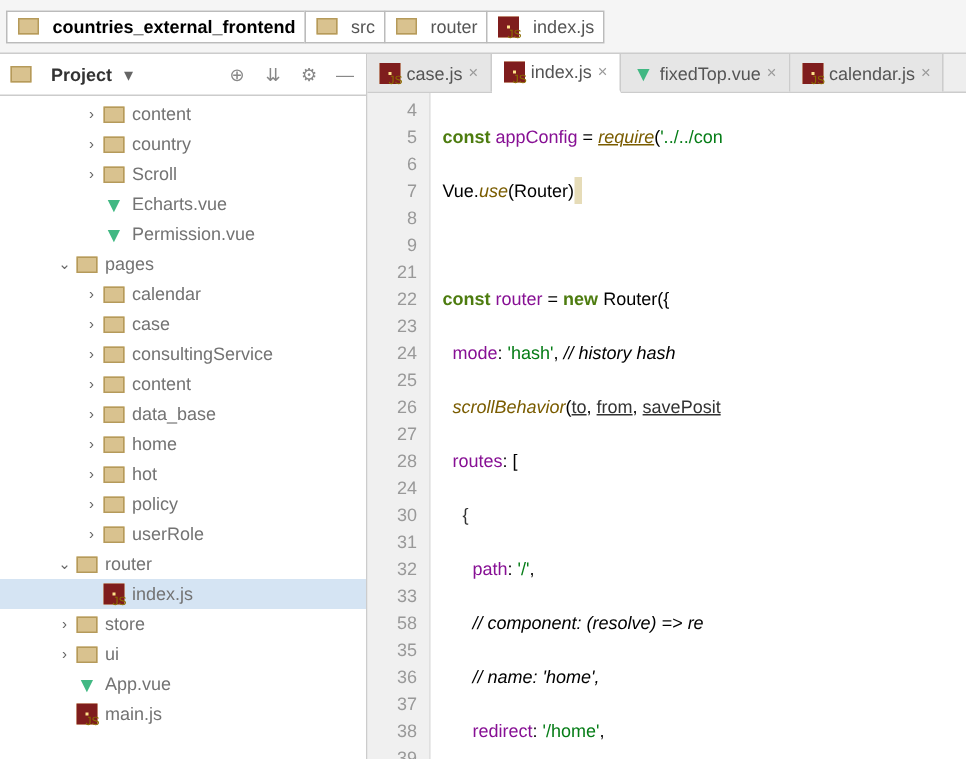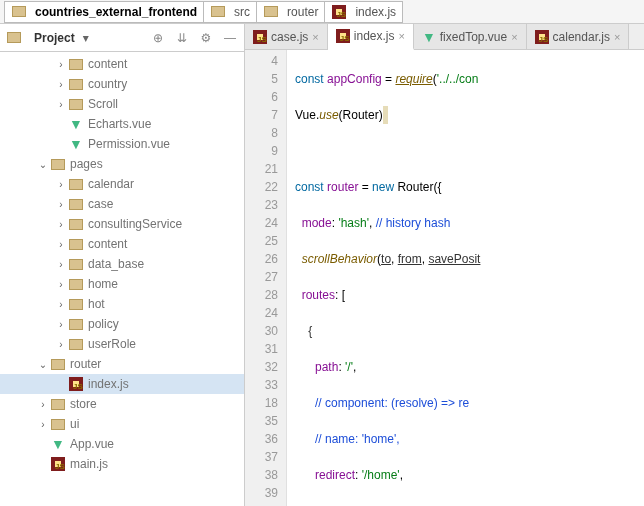--- a/index.html
+++ b/index.html
@@ -1,50 +1,50 @@
 <!DOCTYPE html>
 <html><head>
 <meta charset="utf-8">
 <style>
 *{box-sizing:border-box;margin:0;padding:0;font-family:"Segoe UI",Arial,sans-serif;font-size:12px}
 body{background:#fff;color:#333;overflow:hidden;width:644px;height:506px}
-.breadcrumb{display:flex;align-items:center;height:24px;border-bottom:1px solid #ccc;background:#f5f5f5;padding:0 4px}
+.breadcrumb{display:flex;align-items:center;height:36px;border-bottom:1px solid #ccc;background:#f5f5f5;padding:0 4px}
 .crumb{display:flex;align-items:center;gap:4px;padding:0 6px;height:22px;border:1px solid #bbb;background:#fff;margin-right:-1px;color:#555}
 .crumb:first-child{font-weight:bold;color:#000}
 .main{display:flex;height:calc(506px - 24px)}
 .sidebar{width:245px;border-right:1px solid #ccc;display:flex;flex-direction:column;background:#fff}
 .panel-head{display:flex;align-items:center;height:28px;border-bottom:1px solid #ccc;padding:0 6px;gap:8px}
 .panel-head .title{font-weight:bold;color:#333}
 .panel-head .chev{color:#666}
 .panel-head .spacer{flex:1}
 .head-ico{width:16px;height:16px;display:flex;align-items:center;justify-content:center;color:#888}
 .tree{flex:1;overflow:auto;padding:2px 0}
 .node{display:flex;align-items:center;height:20px;padding-right:4px;white-space:nowrap}
 .node.sel{background:#d5e4f3}
 .arrow{width:14px;text-align:center;color:#666;font-size:10px}
 .arrow.blank{visibility:hidden}
 .ico{width:16px;height:16px;margin-right:4px;display:inline-flex;align-items:center;justify-content:center}
 .ico-dir{background:#d9c28f;border:1px solid #b59a5a;width:14px;height:11px}
-.ico-js{background:#ffe38a;border:4px solid #7f1d1d;width:14px;height:14px;font-size:8px;line-height:12px;text-align:center;color:#8a6d00;font-weight:bold}
+.ico-js{background:#ffe38a;border:6px solid #7f1d1d;width:14px;height:14px;font-size:8px;line-height:12px;text-align:center;color:#8a6d00;font-weight:normal}
 .ico-vue{color:#41b883;font-size:14px}
 .label{color:#737373}
 .editor{flex:1;display:flex;flex-direction:column;min-width:0}
 .tabs{display:flex;height:26px;border-bottom:1px solid #ccc;background:#eee}
 .tab{display:flex;align-items:center;gap:4px;padding:0 8px;border-right:1px solid #ccc;background:#e6e6e6;color:#555}
 .tab.active{background:#fff;border-bottom:2px solid #fff;margin-bottom:-1px}
 .tab .close{color:#999;font-size:11px}
 .code-wrap{flex:1;display:flex;overflow:hidden;font-family:Consolas,Menlo,monospace;font-size:13px;line-height:18px}
 .gutter{width:42px;background:#f0f0f0;color:#999;text-align:right;padding:2px 8px 2px 0;border-right:1px solid #e0e0e0}
 .gutter div{height:18px}
 .code{flex:1;padding:2px 0 2px 8px;white-space:pre;overflow:hidden}
 .code .ln{height:18px;display:flex;align-items:center}
-.kw{color:#0369a1;font-weight:normal}
+.kw{color:#4d7c0f;font-weight:bold}
 .pr{color:#871094}
 .st{color:#067d17}
-.cm{color:#1d4ed8;}
+.cm{color:#000000;font-style:italic}
 .id{color:#000}
 .fn{color:#7a5c00;font-style:italic}
 .un{text-decoration:underline}
 .endhl{background:#e6dcb8;padding:0 1px}
 </style>
 </head>
 <body>
 
 <div class="breadcrumb">
   <div class="crumb">
@@ -275,21 +275,21 @@
           <div>24</div>
           <div>25</div>
           <div>26</div>
           <div>27</div>
           <div>28</div>
           <div>24</div>
           <div>30</div>
           <div>31</div>
           <div>32</div>
           <div>33</div>
-          <div>18</div>
+          <div>58</div>
           <div>35</div>
           <div>36</div>
           <div>37</div>
           <div>38</div>
           <div>39</div>
         </div>
       <div class="code">
 <div class="ln"><span class="kw">const</span>&nbsp;<span class="pr">appConfig</span><span class="id"> = </span><span class="fn un">require</span><span class="id">(</span><span class="st">'../../con</span></div>
 <div class="ln"><span class="id">Vue</span><span class="id">.</span><span class="fn">use</span><span class="id">(</span><span class="id">Router</span><span class="id">)</span><span class="endhl">&nbsp;</span></div>
 <div class="ln"></div>

